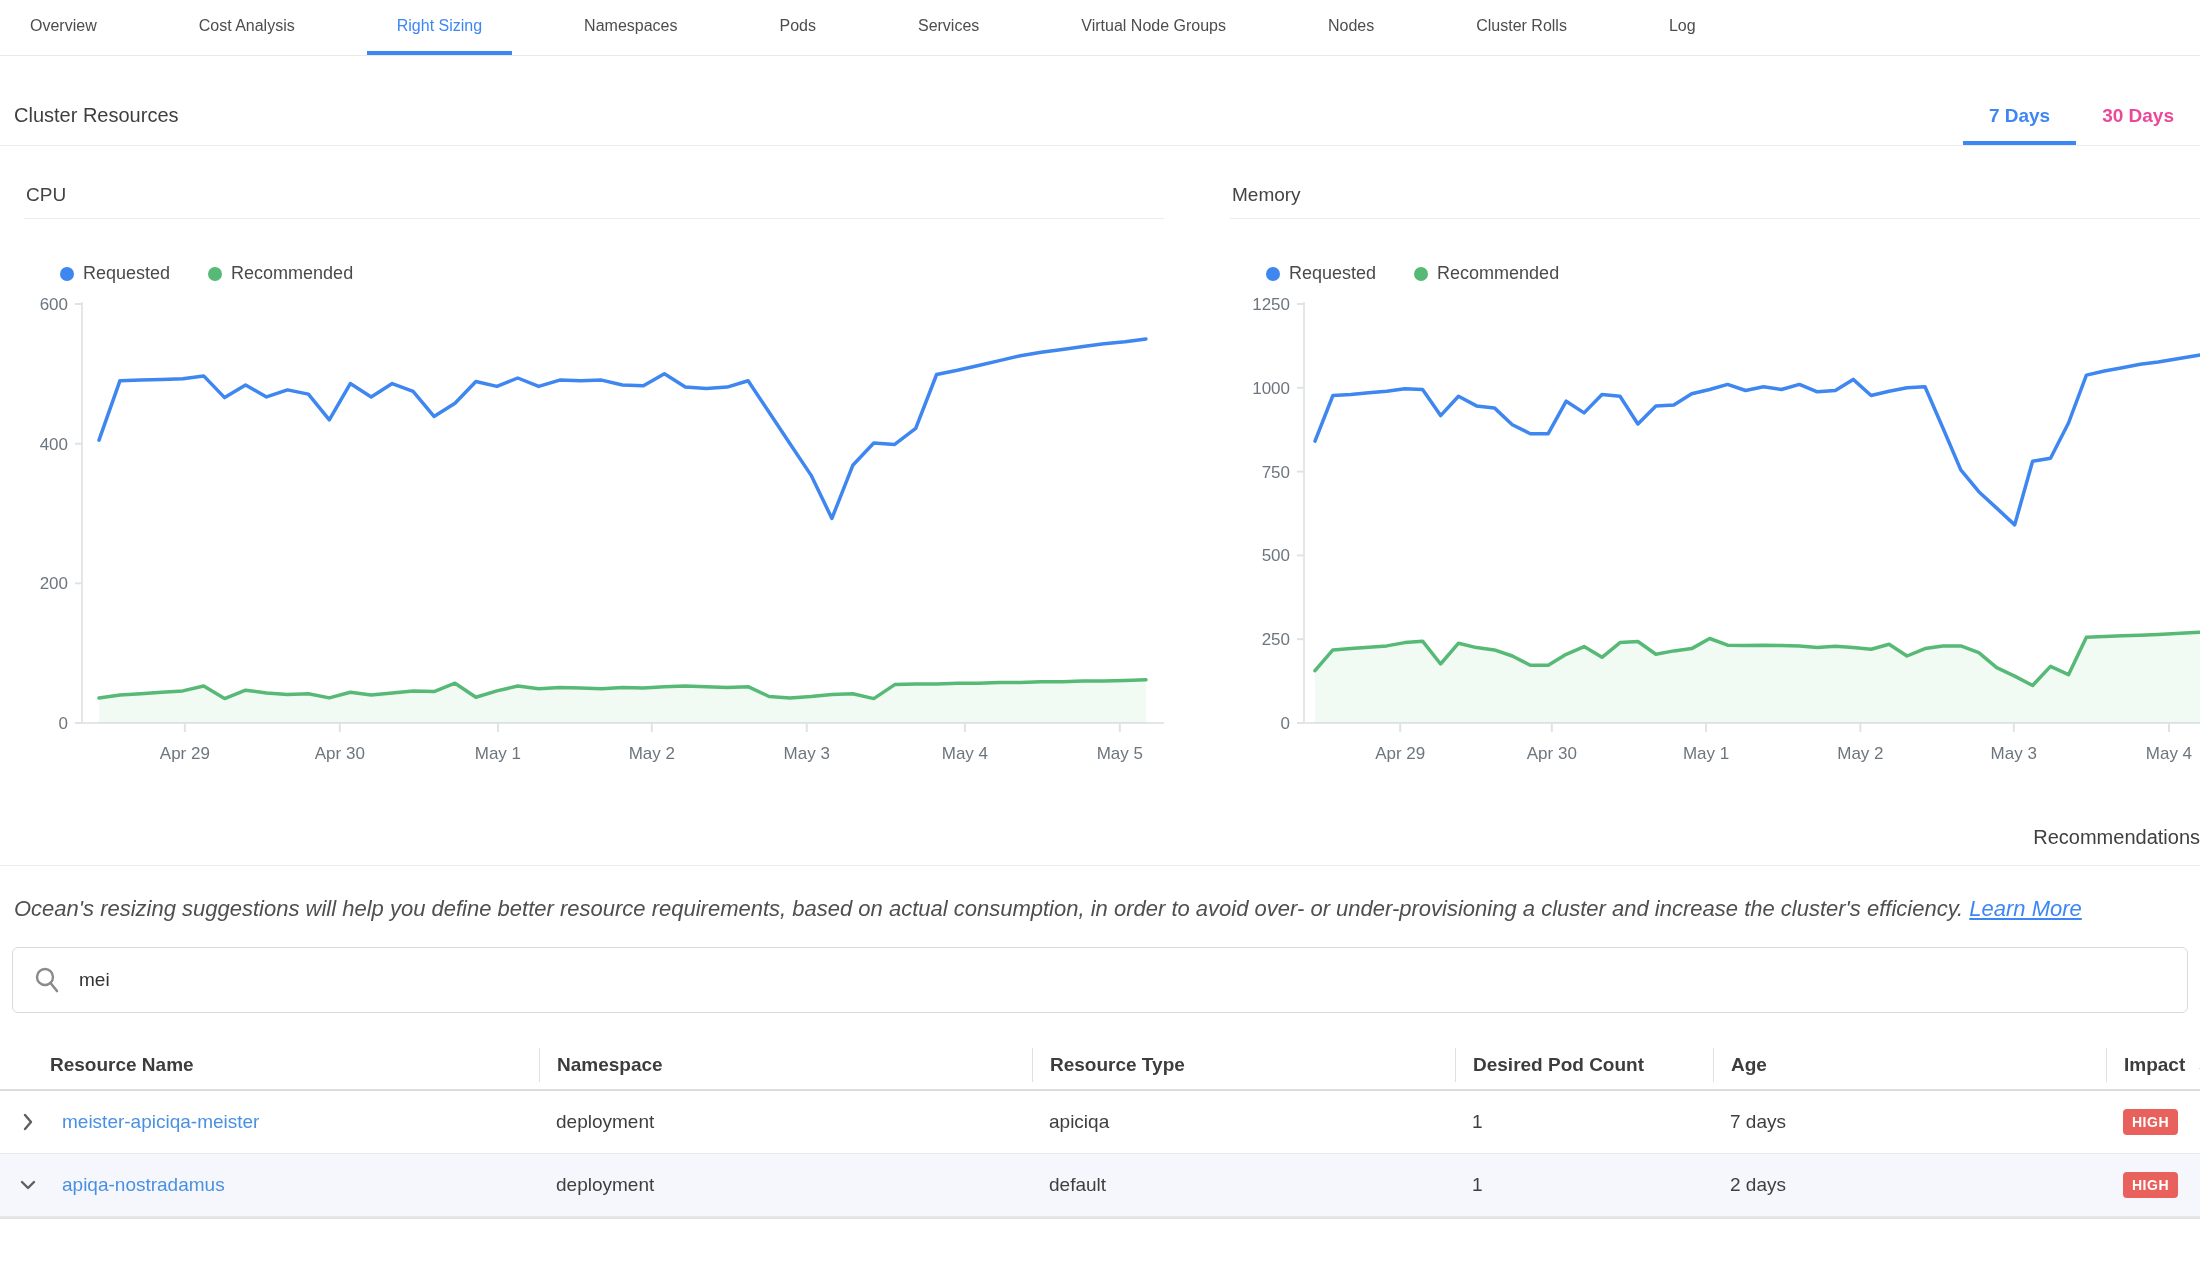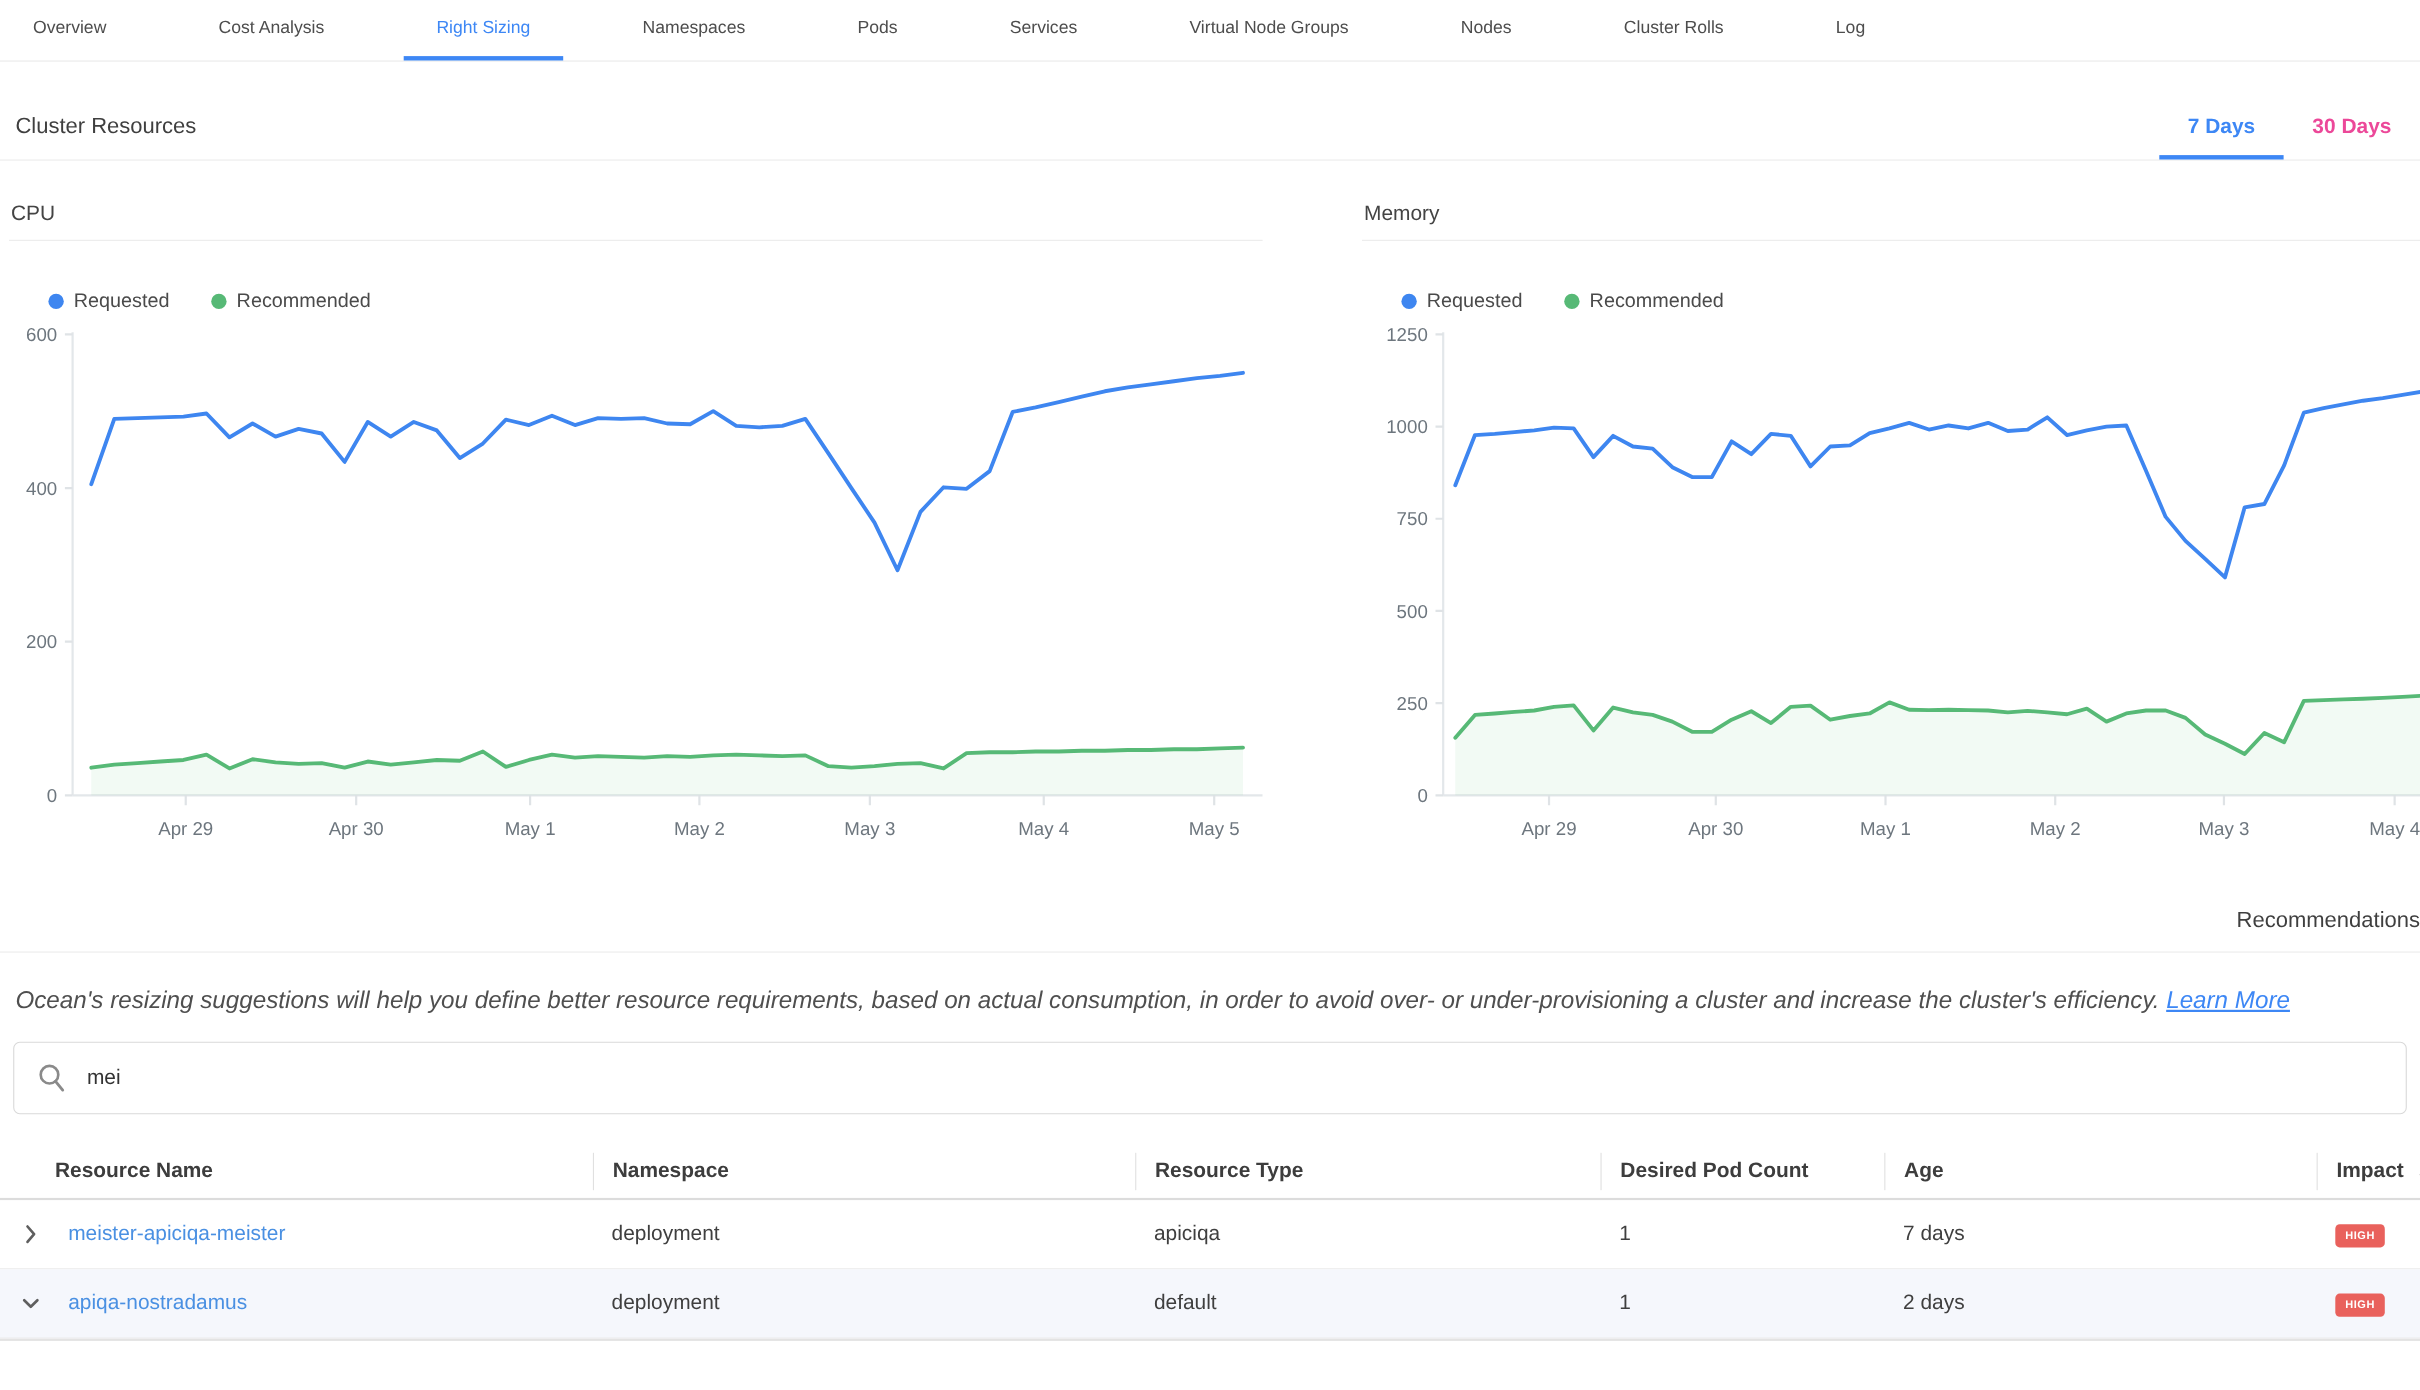--- a/index.html
+++ b/index.html
@@ -10,21 +10,21 @@
     cursor:pointer;border-bottom:4px solid transparent;white-space:nowrap;}
   .tab.active{color:#3d87f5;border-bottom-color:#3d87f5;}
   
   .section-head{display:flex;justify-content:space-between;align-items:flex-end;border-bottom:1px solid #ececec;margin-top:28px;}
   .section-title{font-size:20px;color:#3f3f3f;padding:20px 0 18px 14px;}
   .range-tabs{display:flex;}
   .range-tab{font-size:19px;font-weight:bold;color:#ec4899;padding:20px 26px 14px 26px;cursor:pointer;
     border-bottom:4px solid transparent;}
   .range-tab.active{color:#3d87f5;border-bottom-color:#3d87f5;}
   
-  .charts-row{display:flex;padding-left:8px;margin-top:32px;gap:24px;}
+  .charts-row{display:flex;padding-left:24px;margin-top:32px;}
   .chart-panel{overflow:hidden;}
   .chart-panel.cpu{flex:0 0 1140px;margin-right:66px;}
   .chart-panel.mem{flex:0 0 982px;}
   .chart-title{font-size:19px;color:#444;padding:6px 0 12px 2px;border-bottom:1px solid #ececec;}
   .legend{display:flex;align-items:center;margin:44px 0 0 36px;}
   .legend-item{display:flex;align-items:center;margin-right:38px;font-size:18px;color:#4a4a4a;}
   .legend-dot{width:14px;height:14px;border-radius:50%;margin-right:9px;display:inline-block;}
   svg.chart{display:block;margin-top:14px;}
   svg.chart text{font-family:"Liberation Sans","DejaVu Sans",sans-serif;font-size:17px;fill:#6d767e;}
   
@@ -43,21 +43,21 @@
   .t-head{height:48px;border-bottom:2px solid #dcdcdc;}
   .t-head .t-cell{font-weight:bold;font-size:19px;color:#3d3d3d;height:34px;display:flex;align-items:center;}
   .t-head .t-cell + .t-cell{border-left:1px solid #e0e0e0;}
   .t-cell{padding-left:17px;}
   .t-cell.first{padding-left:18px;display:flex;align-items:center;}
   .t-head .t-cell.first{padding-left:50px;}
   .t-row{height:62px;border-bottom:1px solid #e8e8e8;font-size:19px;color:#3f3f3f;}
   .t-row.expanded{background:#f5f7fc;}
   .res-link{color:#4a90e2;cursor:pointer;text-decoration:none;}
   .chev{width:20px;height:20px;margin-right:24px;cursor:pointer;flex:0 0 20px;}
-  .badge-high{background:#e9615c;color:#fff;font-size:10px;font-weight:bold;border-radius:4px;
+  .badge-high{background:#e9615c;color:#fff;font-size:14px;font-weight:bold;border-radius:4px;
     padding:5px 9px;letter-spacing:.5px;display:inline-block;}
   .sort-arrow{font-size:19px;color:#555;margin-left:12px;font-weight:normal;}
   .bottom-strip{height:6px;border-top:2px solid #e3e3e3;background:#fff;}
 </style>
 </head>
 <body>
 
 <div class="tabbar">
     <div class="tab">Overview</div>
     <div class="tab">Cost Analysis</div>

